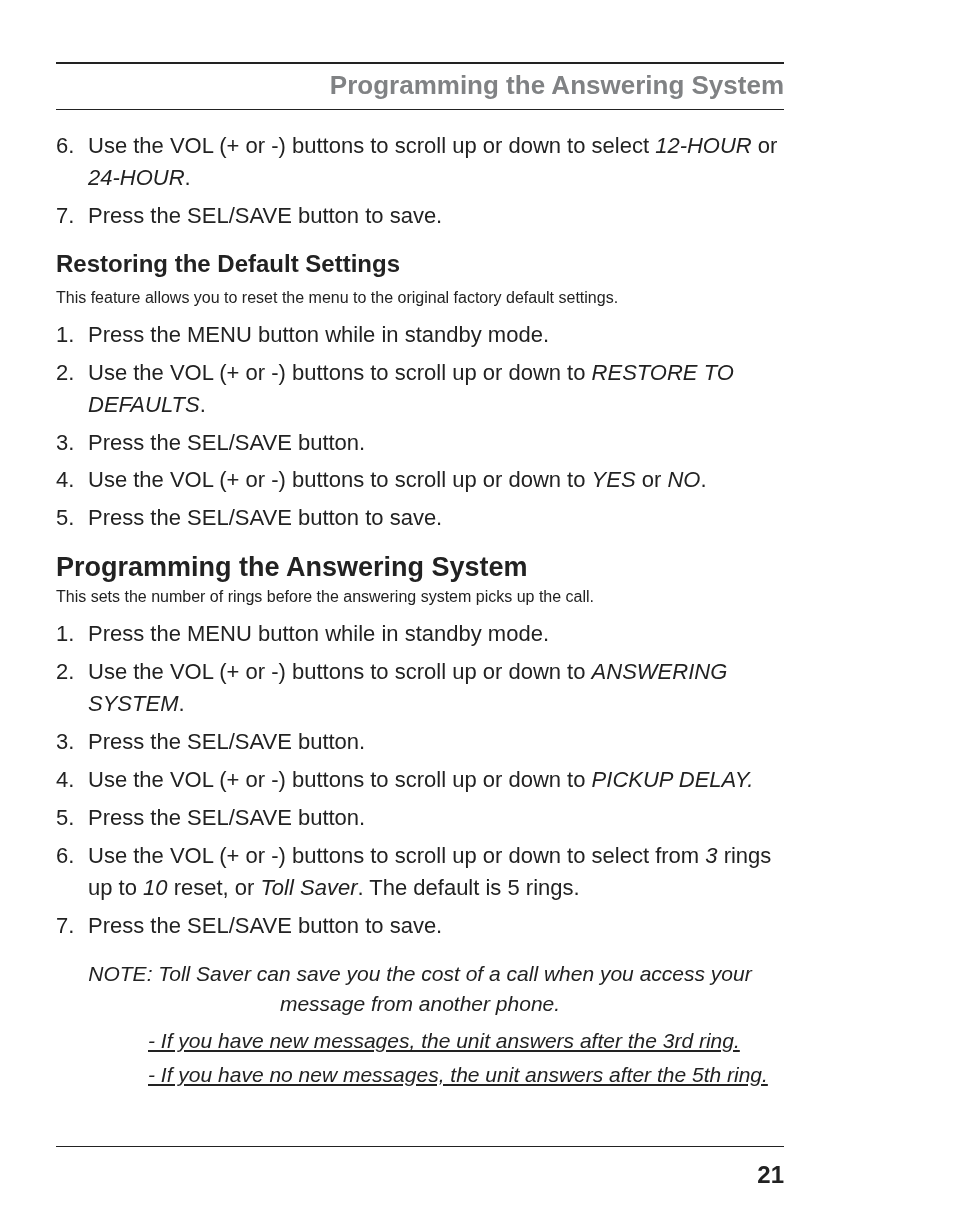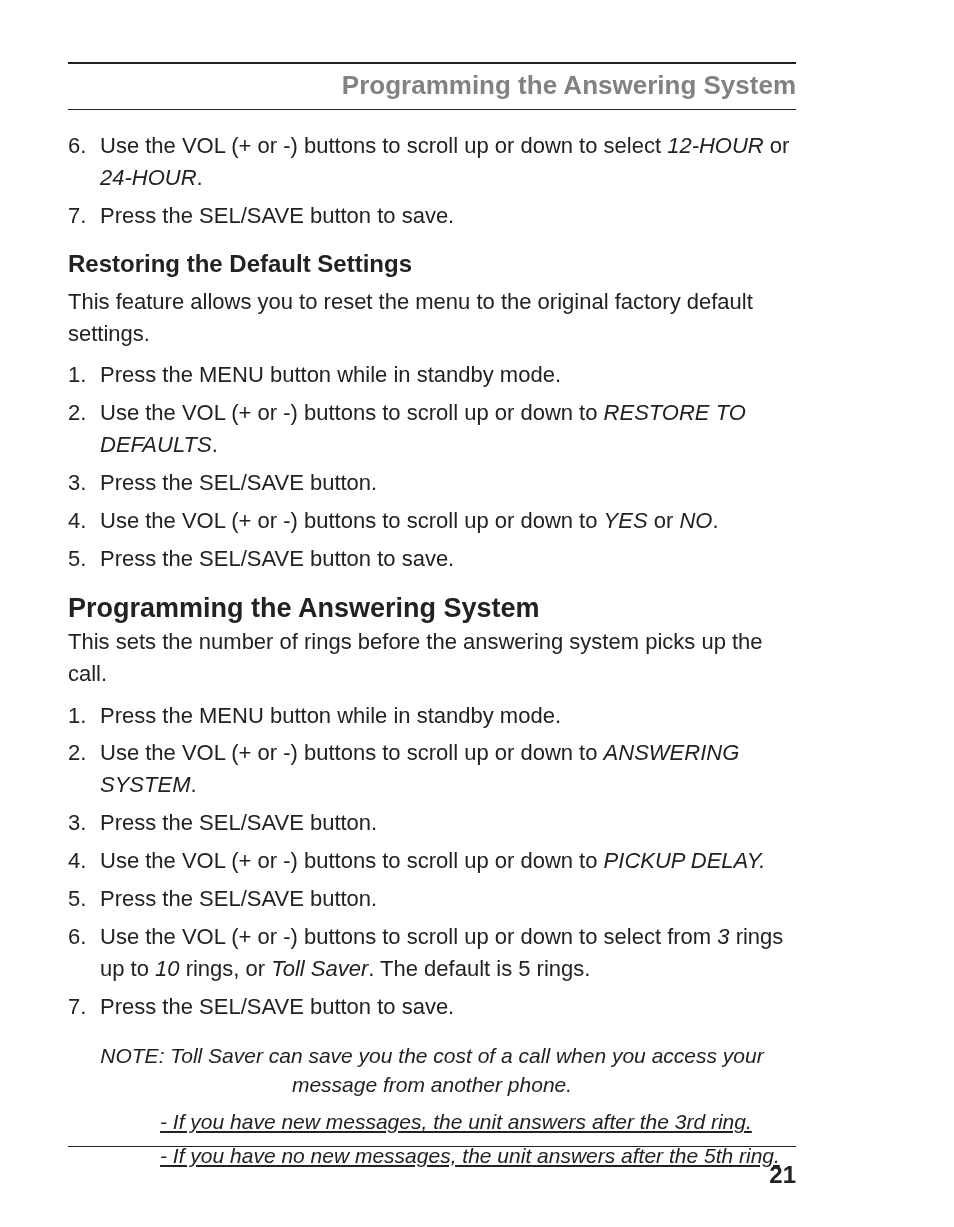--- a/index.html
+++ b/index.html
@@ -1,28 +1,28 @@
 <!DOCTYPE html>
 <html><head>
 <meta charset="utf-8">
 <style>
   @page { size: 954px 1227px; margin: 0; }
   html, body { margin: 0; padding: 0; width: 954px; height: 1227px; background: #fff; font-family: "Helvetica Neue", Helvetica, Arial, sans-serif; color: #222; }
-  .page { box-sizing: border-box; padding: 62px 56px 40px 56px; position: relative; width: 840px; height: 1227px; margin-left: 12px; }
+  .page { box-sizing: border-box; padding: 62px 56px 40px 56px; position: relative; width: 840px; height: 1227px; }
   .header-line { border-top: 2px solid #222; margin-bottom: 0; }
   .header-title { text-align: right; font-weight: 600; font-size: 26px; color: #808284; padding: 6px 0 8px 0; }
   .header-underline { border-top: 1.5px solid #222; margin-top: 0; margin-bottom: 20px; }
   ol { list-style: none; padding: 0; margin: 0 0 18px 0; }
   li { font-size: 22px; line-height: 1.45; margin-bottom: 6px; display: flex; }
   .num { width: 32px; flex-shrink: 0; }
   .li-body { flex: 1; }
   .italic { font-style: italic; }
   .h2 { font-weight: 700; font-size: 24px; margin: 8px 0 8px 0; }
   .h1 { font-weight: 700; font-size: 27px; margin: 14px 0 2px 0; }
-  .para { font-size: 22px; line-height: 1.45; margin-bottom: 10px; }
+  .para { font-size: 16px; line-height: 1.45; margin-bottom: 10px; }
   .note { font-style: italic; font-size: 21px; line-height: 1.4; margin: 4px 0 8px 0; text-align: center; }
   .sub-note { font-style: italic; font-size: 21px; line-height: 1.4; margin-left: 92px; margin-bottom: 4px; text-indent: -12px; padding-left: 12px; text-decoration: underline; }
   .footer-line { position: absolute; left: 56px; right: 56px; bottom: 80px; border-top: 1.5px solid #222; }
   .page-num { position: absolute; right: 56px; bottom: 38px; font-weight: 700; font-size: 24px; }
 </style>
 </head>
 <body>
 
 <div class="page">
 
@@ -88,21 +88,21 @@
     <li>
       <span class="num">4.</span>
       <span class="li-body"><span>Use the VOL (+ or -) buttons to scroll up or down to </span><span class="italic">PICKUP DELAY.</span></span>
     </li>
     <li>
       <span class="num">5.</span>
       <span class="li-body"><span>Press the SEL/SAVE button.</span></span>
     </li>
     <li>
       <span class="num">6.</span>
-      <span class="li-body"><span>Use the VOL (+ or -) buttons to scroll up or down to select from </span><span class="italic">3</span><span> rings up to </span><span class="italic">10</span><span> rings, or </span><span class="italic">Toll Saver</span><span>. The default is 5 rings.</span></span>
+      <span class="li-body"><span>Use the VOL (+ or -) buttons to scroll up or down to select from </span><span class="italic">3</span><span> rings up to </span><span class="italic">10</span><span> reset, or </span><span class="italic">Toll Saver</span><span>. The default is 5 rings.</span></span>
     </li>
     <li>
       <span class="num">7.</span>
       <span class="li-body"><span>Press the SEL/SAVE button to save.</span></span>
     </li>
   </ol>
 
   <div class="note">NOTE: Toll Saver can save you the cost of a call when you access your message from another phone.</div>
   <div class="sub-note">- If you have new messages, the unit answers after the 3rd ring.</div>
   <div class="sub-note">- If you have no new messages, the unit answers after the 5th ring.</div>

